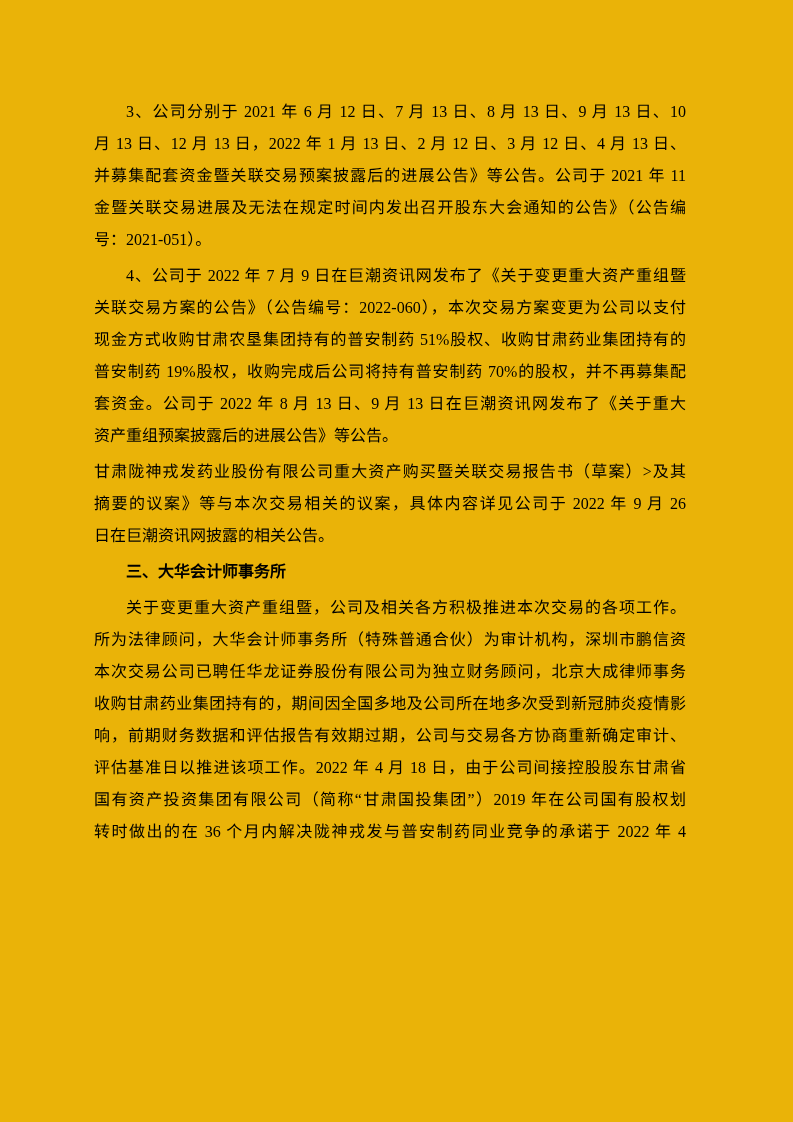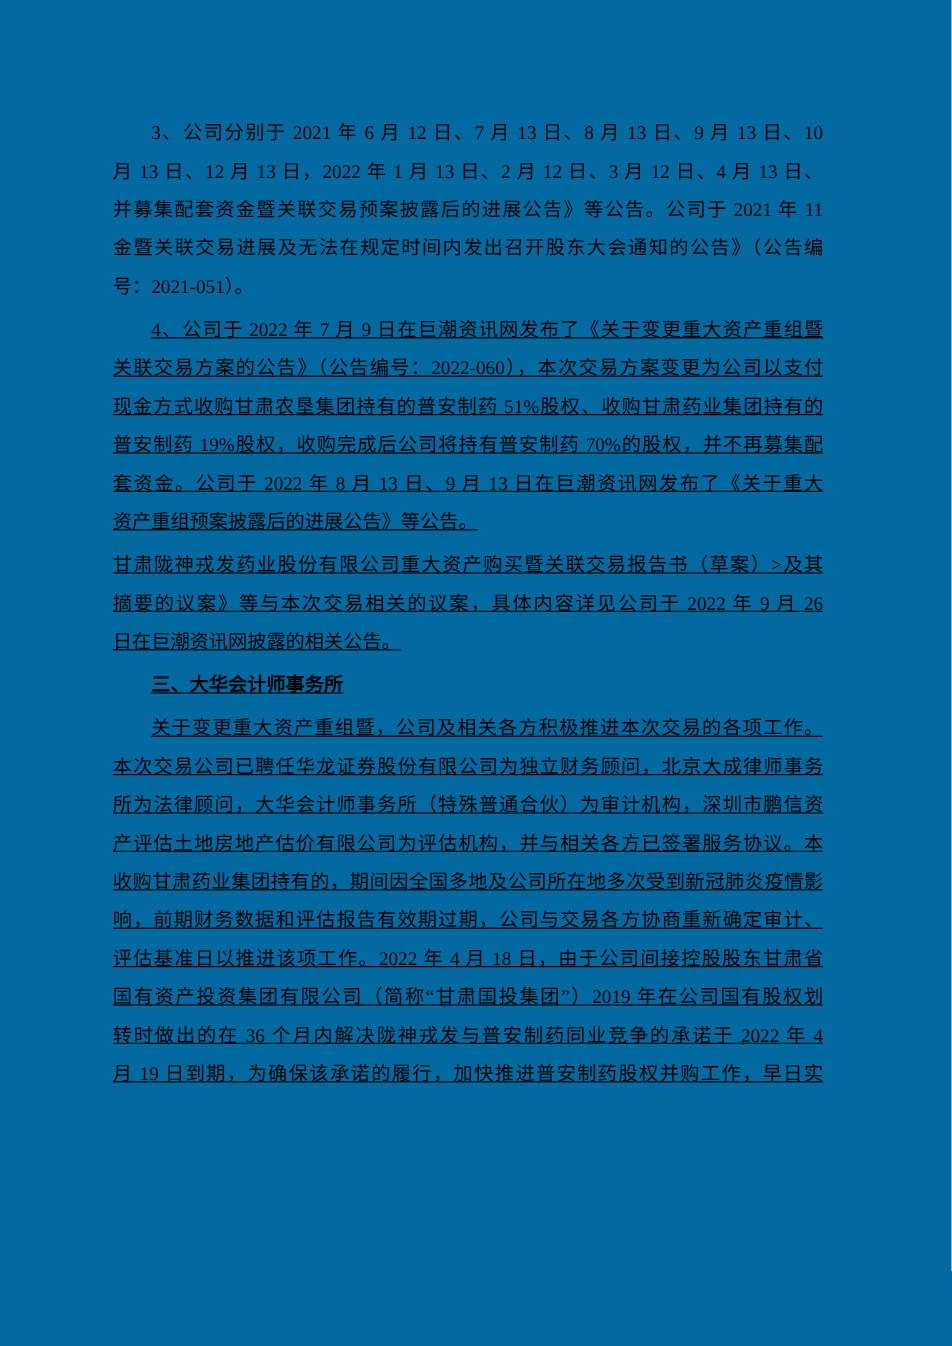--- a/index.html
+++ b/index.html
@@ -4,34 +4,33 @@
 <style>
   html, body {
     margin: 0;
     padding: 0;
     background: #ffffff;
   }
   .page {
     position: relative;
     width: 793px;
     height: 1122px;
-    background: #0369a1;
+    background: #eab308;
     color: #000000;
     font-family: "Liberation Serif", "DejaVu Serif", serif;
     overflow: hidden;
   }
   .content {
     position: absolute;
     left: 94px;
     top: 96px;
     width: 592px;
   }
   .block + .block {
     margin-top: 4px;
-    text-decoration: underline;
   }
   .line {
     height: 32px;
     line-height: 32px;
     font-size: 16px;
     text-align: justify;
     text-align-last: justify;
     overflow: hidden;
     white-space: pre-wrap;
   }
@@ -68,24 +67,22 @@
       <div class="block">
         <div class="line">甘肃陇神戎发药业股份有限公司重大资产购买暨关联交易报告书（草案）&gt;及其</div>
         <div class="line">摘要的议案》等与本次交易相关的议案，具体内容详见公司于 2022 年 9 月 26</div>
         <div class="line endline">日在巨潮资讯网披露的相关公告。</div>
       </div>
       <div class="block heading">
         <div class="line indent endline">三、大华会计师事务所</div>
       </div>
       <div class="block">
         <div class="line indent">关于变更重大资产重组暨，公司及相关各方积极推进本次交易的各项工作。</div>
+        <div class="line">所为法律顾问，大华会计师事务所（特殊普通合伙）为审计机构，深圳市鹏信资</div>
         <div class="line">本次交易公司已聘任华龙证券股份有限公司为独立财务顾问，北京大成律师事务</div>
-        <div class="line">所为法律顾问，大华会计师事务所（特殊普通合伙）为审计机构，深圳市鹏信资</div>
-        <div class="line">产评估土地房地产估价有限公司为评估机构，并与相关各方已签署服务协议。本</div>
         <div class="line">收购甘肃药业集团持有的，期间因全国多地及公司所在地多次受到新冠肺炎疫情影</div>
         <div class="line">响，前期财务数据和评估报告有效期过期，公司与交易各方协商重新确定审计、</div>
         <div class="line">评估基准日以推进该项工作。2022 年 4 月 18 日，由于公司间接控股股东甘肃省</div>
         <div class="line">国有资产投资集团有限公司（简称“甘肃国投集团”）2019 年在公司国有股权划</div>
         <div class="line">转时做出的在 36 个月内解决陇神戎发与普安制药同业竞争的承诺于 2022 年 4</div>
-        <div class="line">月 19 日到期，为确保该承诺的履行，加快推进普安制药股权并购工作，早日实</div>
       </div>
     </div>
 </div>
 
 </body></html>

